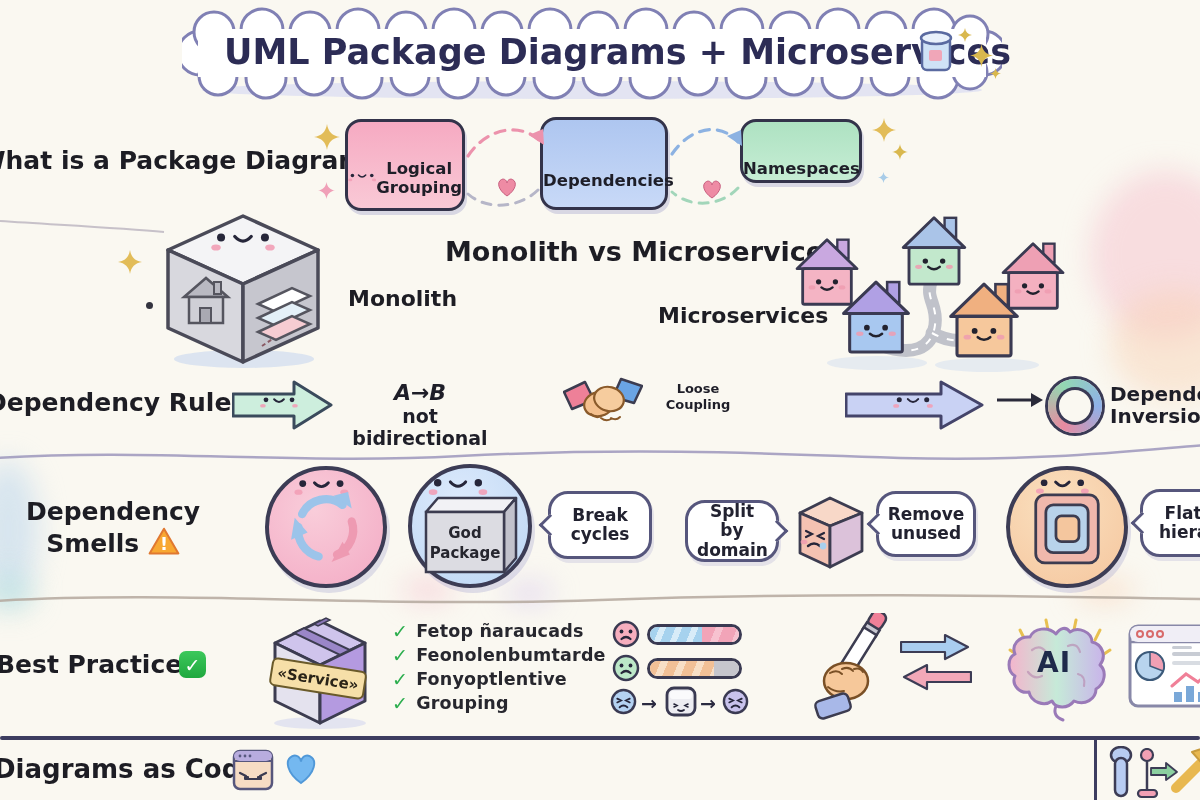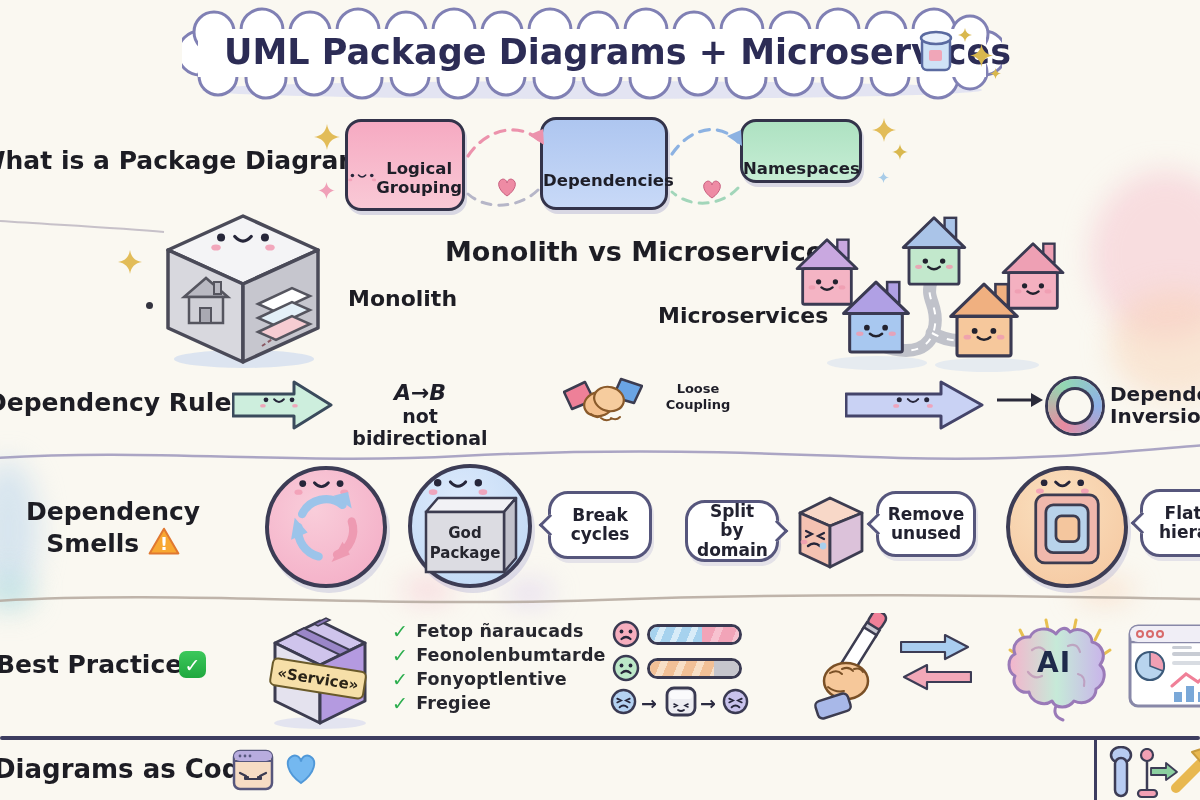--- a/index.html
+++ b/index.html
@@ -381,21 +381,21 @@
   <div class="check-item" style="left:392px;top:645px;">
     <span class="tick">✓</span>
       <span>Feonolenbumtarde</span>
   </div>
   <div class="check-item" style="left:392px;top:669px;">
     <span class="tick">✓</span>
       <span>Fonyoptlentive</span>
   </div>
   <div class="check-item" style="left:392px;top:693px;">
     <span class="tick">✓</span>
-      <span>Fregiee</span>
+      <span>Grouping</span>
   </div>
 
   <svg class="abs" style="left:612px;top:620px" width="28" height="28" viewBox="0 0 28 28">
     <circle cx="14" cy="14" r="12" fill="#f6aebe" stroke="#3a3a52" stroke-width="2.5"></circle>
     <circle cx="9.5" cy="11.5" r="1.9" fill="#26263a"></circle>
       <circle cx="18.5" cy="11.5" r="1.9" fill="#26263a"></circle>
     <path d="M9.5 19 Q14 15 18.5 19" stroke="#26263a" stroke-width="2.2" fill="none" stroke-linecap="round"></path>
   </svg>
   <div class="bar" style="left:647px;top:624px;width:95px;height:21px;">
     <div style="width:58%;background:repeating-linear-gradient(112deg,#a6d2ee 0 9px,#d8ecf8 9px 15px);"></div>

